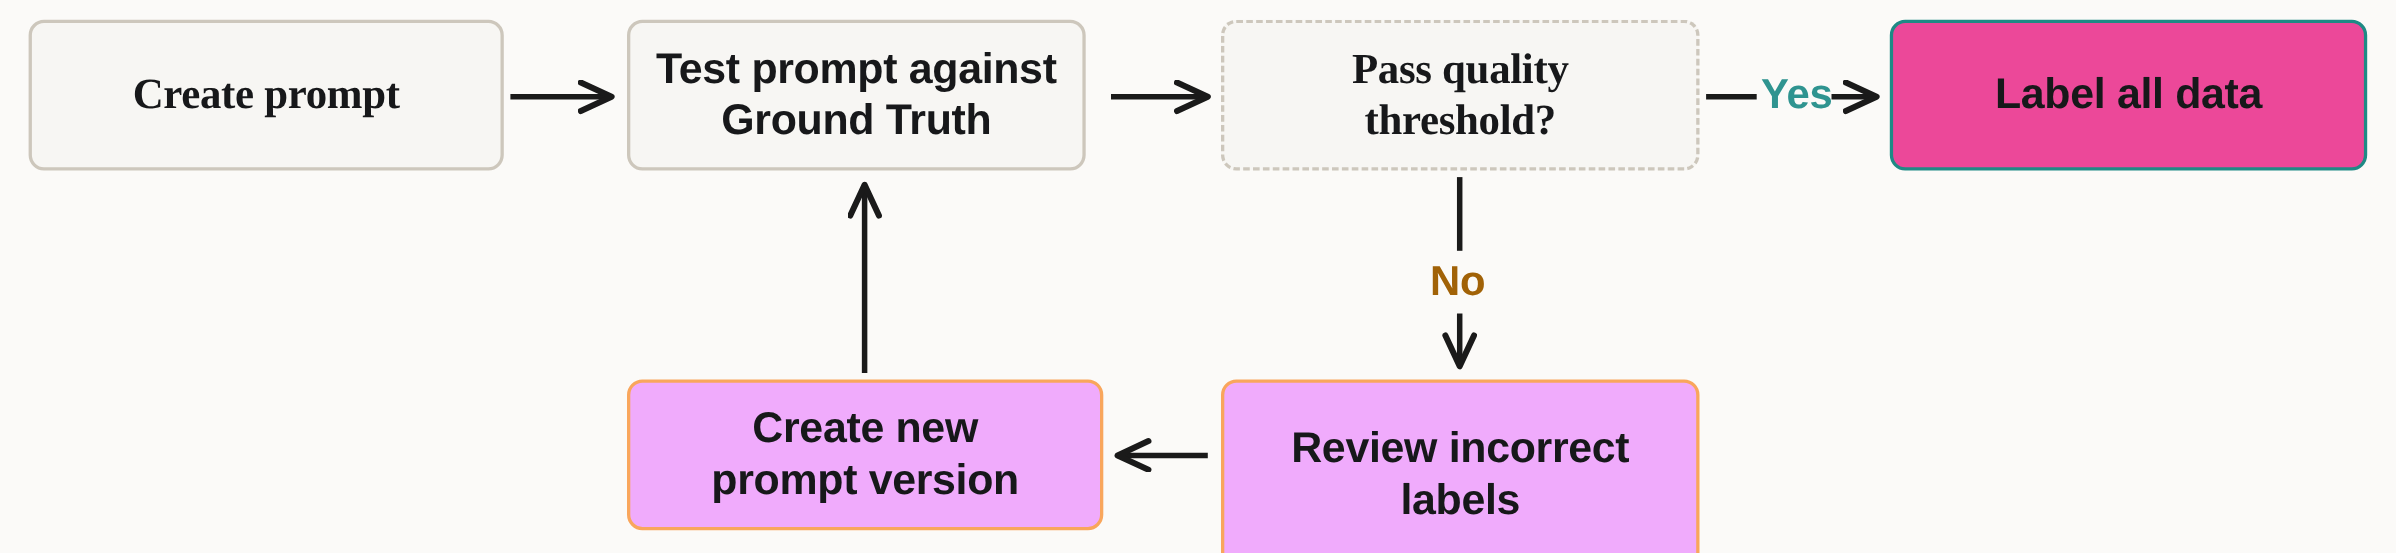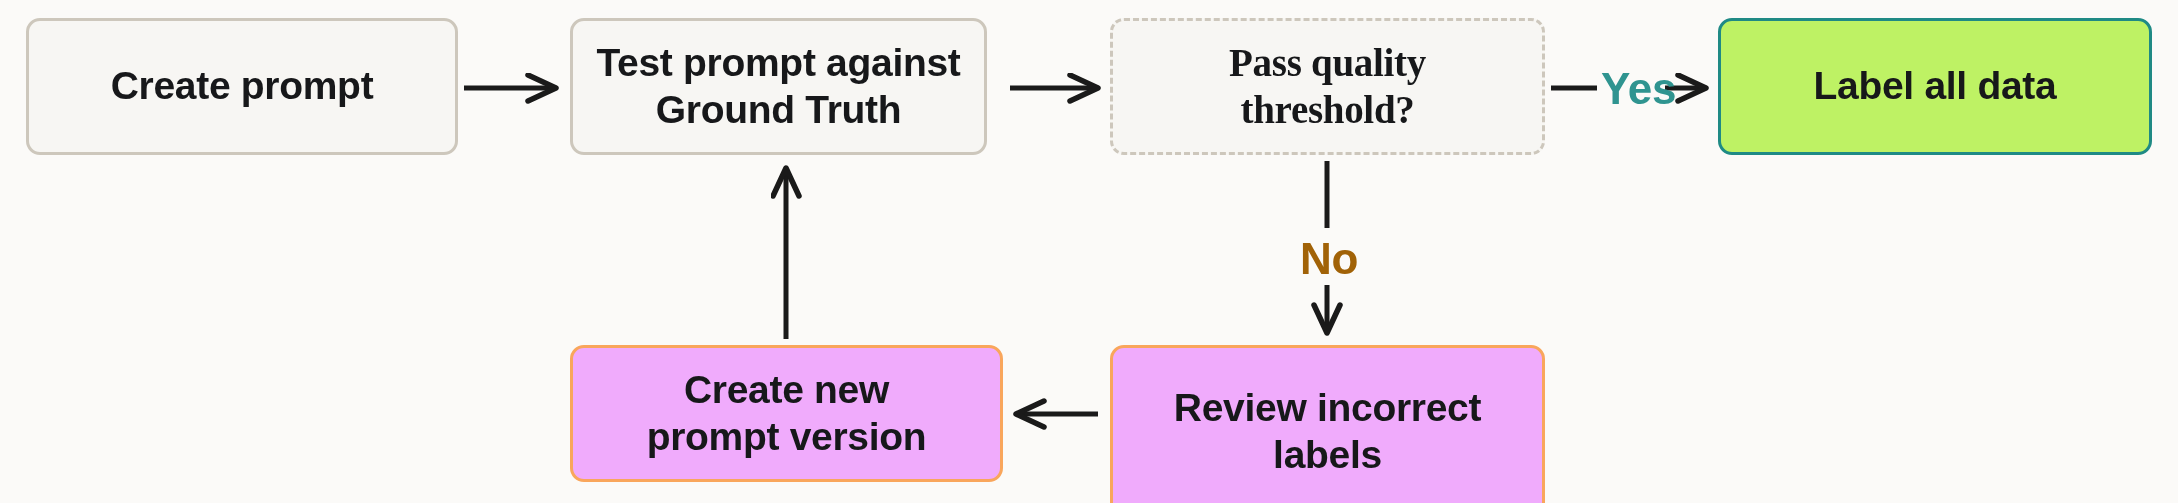--- a/index.html
+++ b/index.html
@@ -41,51 +41,51 @@
   .node--neutral {
     background: #f7f6f3;
     border: 3px solid #cdc7bc;
   }
   .node--decision {
     background: #f7f6f3;
     border: 3px dashed #cdc7bc;
     font-family: Liberation Serif, serif;
   }
   .node--success {
-    background: #bef264;
+    background: #ec4899;
     border: 3px solid #1f8a85;
   }
   .node--warn {
     background: #fdf0e7;
     border: 3px solid #f9a козь;
   }
   .node--warn {
     background: #f0abfc;
     border: 3px solid #f9a65c;
   }
 
   
-  #node-create-prompt      { left: 26px;   top: 18px;  width: 432px; height: 137px; }
+  #node-create-prompt      { left: 26px;   top: 18px;  width: 432px; height: 137px; font-family: Liberation Serif, serif; }
   #node-test-prompt        { left: 570px;  top: 18px;  width: 417px; height: 137px; }
   #node-pass-threshold     { left: 1110px; top: 18px;  width: 435px; height: 137px; }
   #node-label-all-data     { left: 1718px; top: 18px;  width: 434px; height: 137px; }
   #node-create-new-version { left: 570px;  top: 345px; width: 433px; height: 137px; }
   #node-review-labels      { left: 1110px; top: 345px; width: 435px; height: 173px; }
   #edge-layer {
     position: absolute;
     left: 0;
     top: 0;
     width: 2178px;
     height: 503px;
   }
 
   
   .edge-label {
     position: absolute;
-    font-size: 44px;
+    font-size: 38px;
     font-weight: 700;
     letter-spacing: -0.2px;
     line-height: 1;
     white-space: nowrap;
   }
   #edge-label-yes {
     left: 1601px;
     top: 67px;
     color: #2f9490;
   }

